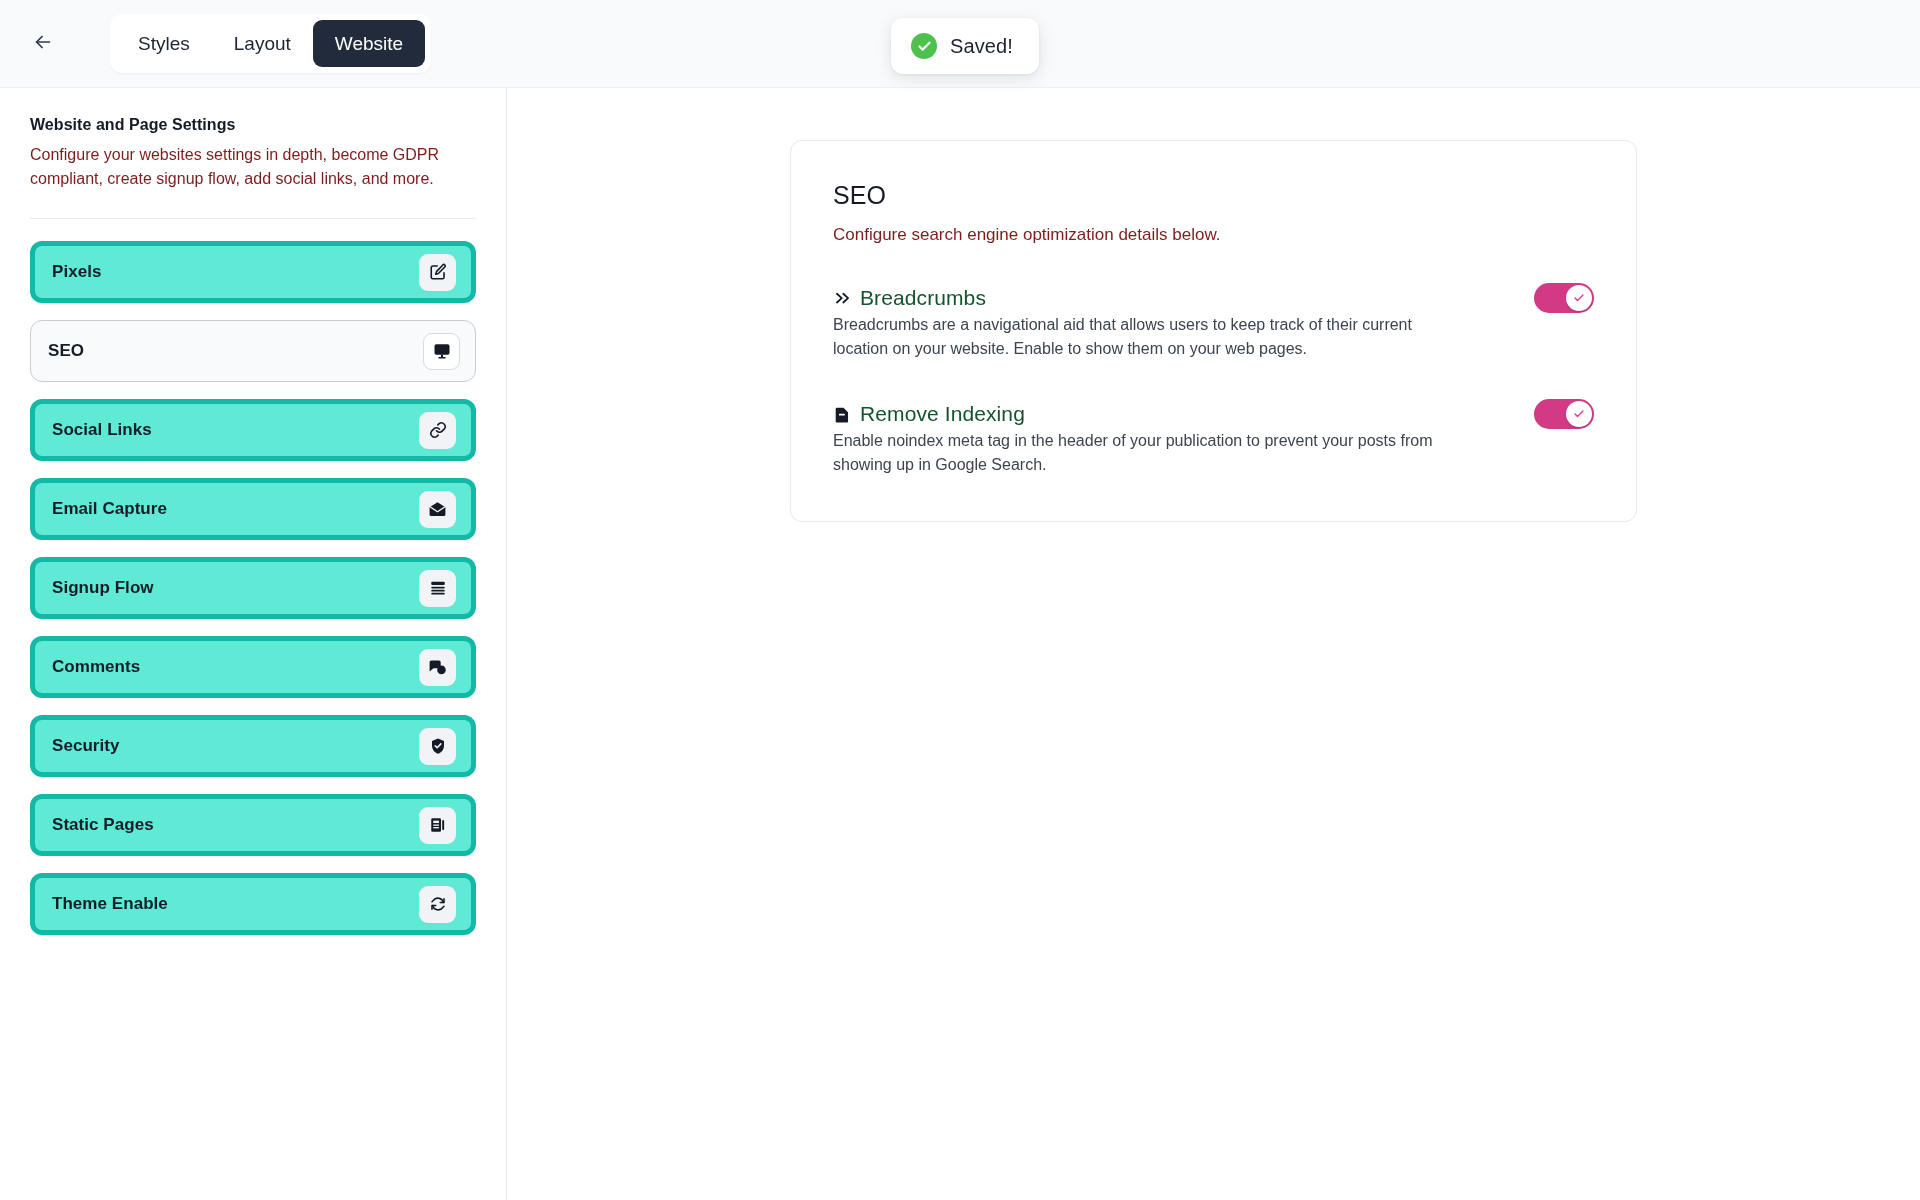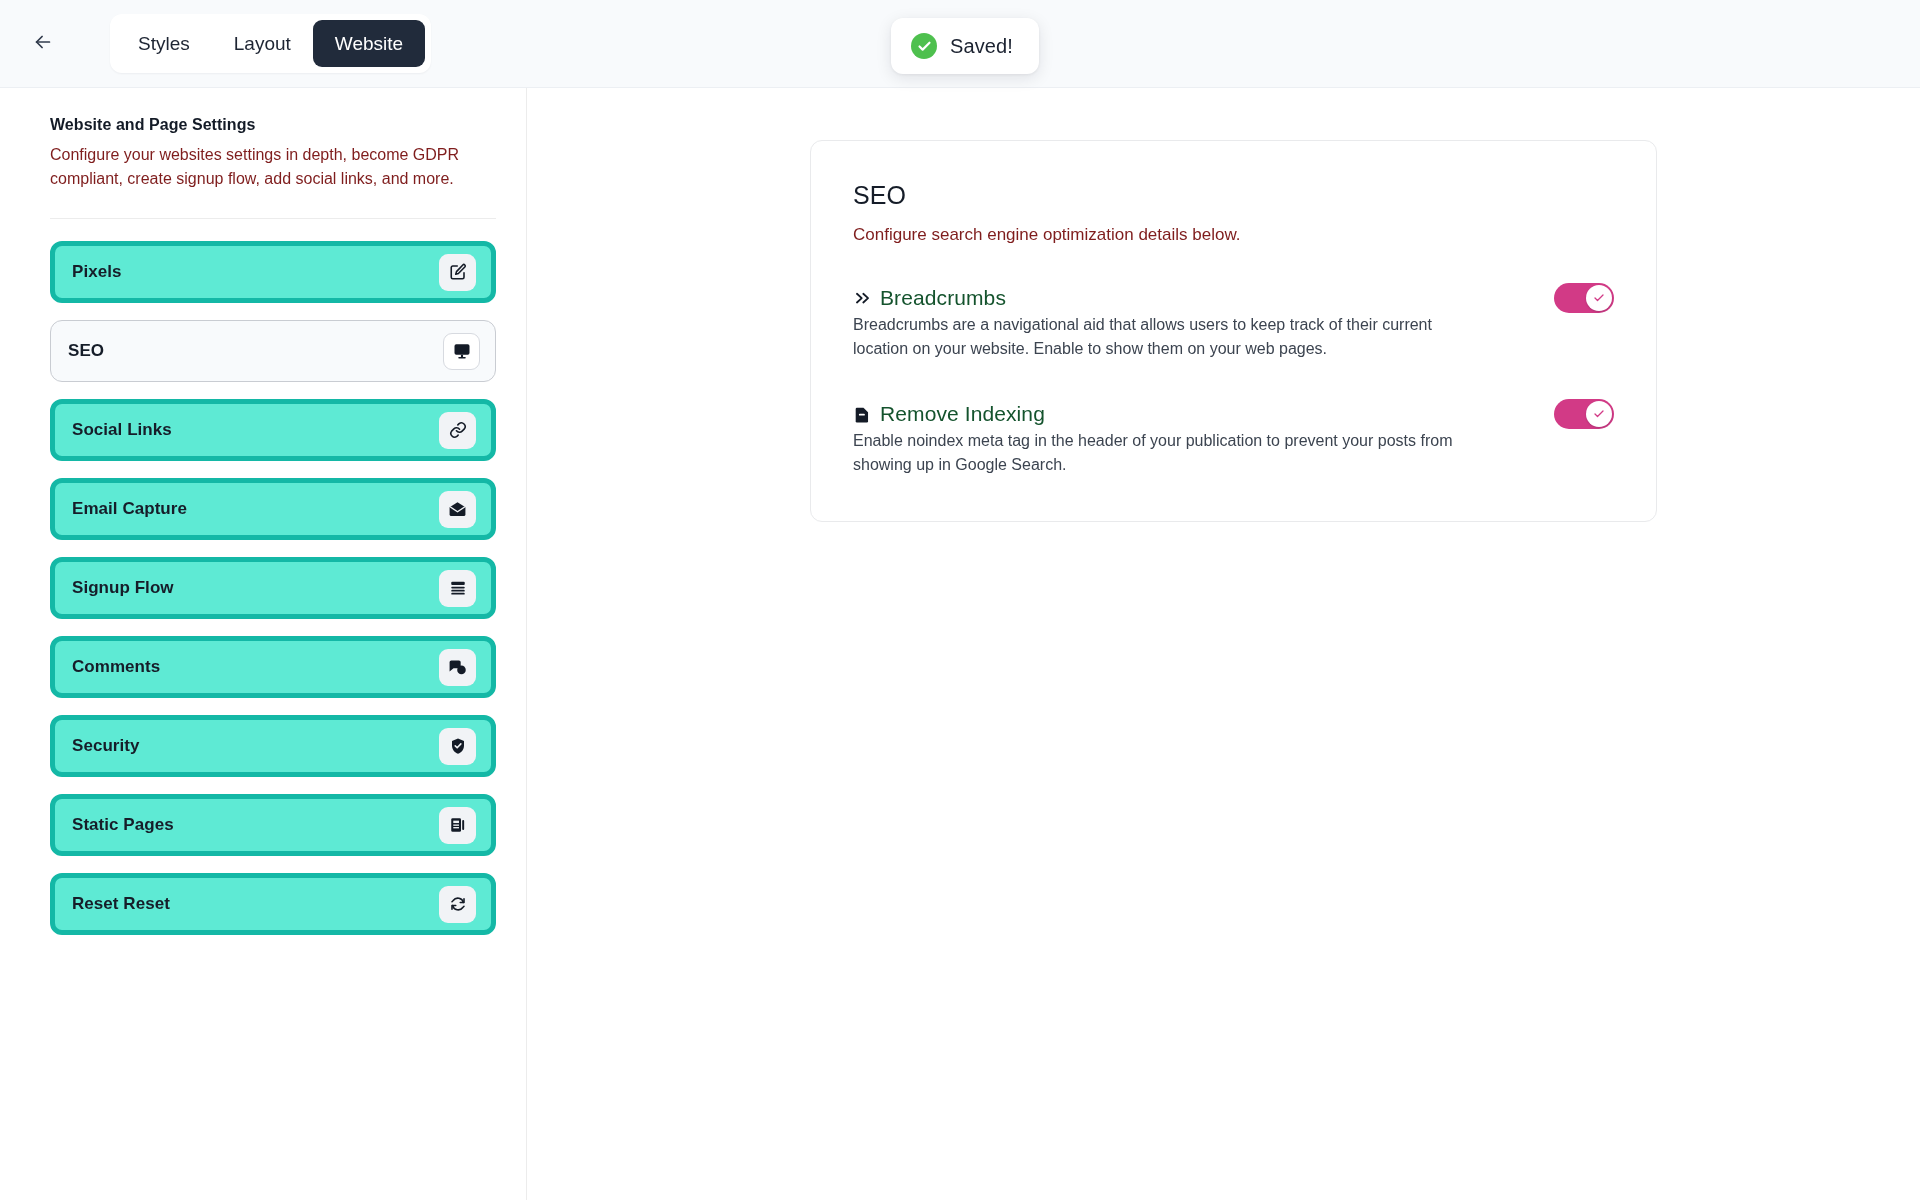--- a/index.html
+++ b/index.html
@@ -99,21 +99,20 @@
     font-size: 20px;
     color: #1b2230;
     letter-spacing: .1px;
   }
 
   
   .page {
     display: flex;
     height: 1112px;
     background: #ffffff;
-    padding-left: 20px;
   }
 
   
   .sidebar {
     width: 507px;
     flex: none;
     border-right: 1px solid #ececec;
     padding: 28px 30px 0 30px;
     overflow: hidden;
   }
@@ -379,21 +378,21 @@
             <rect x="3" y="3" width="13" height="18" rx="1.8"></rect>
             <rect x="5.7" y="6.2" width="7.6" height="3.2" fill="#f1f3f6"></rect>
             <rect x="5.7" y="11.3" width="7.6" height="1.8" fill="#f1f3f6"></rect>
             <rect x="5.7" y="14.7" width="7.6" height="1.8" fill="#f1f3f6"></rect>
             <rect x="17.6" y="5.4" width="2.6" height="13.2" rx="1.2"></rect>
           </svg>
         </span>
       </div>
 
       <div class="nav-item">
-        <span class="nav-label">Reset Reset</span>
+        <span class="nav-label">Theme Enable</span>
         <span class="nav-iconbox">
           <svg width="18" height="18" viewBox="0 0 24 24" fill="none" stroke="currentColor" stroke-width="2.1" stroke-linecap="round" stroke-linejoin="round">
             <polyline points="20 5 20 10 15 10"></polyline>
             <path d="M19.2 10A7.6 7.6 0 0 0 5.6 7.4L4 9"></path>
             <polyline points="4 19 4 14 9 14"></polyline>
             <path d="M4.8 14a7.6 7.6 0 0 0 13.6 2.6L20 15"></path>
           </svg>
         </span>
       </div>
 

